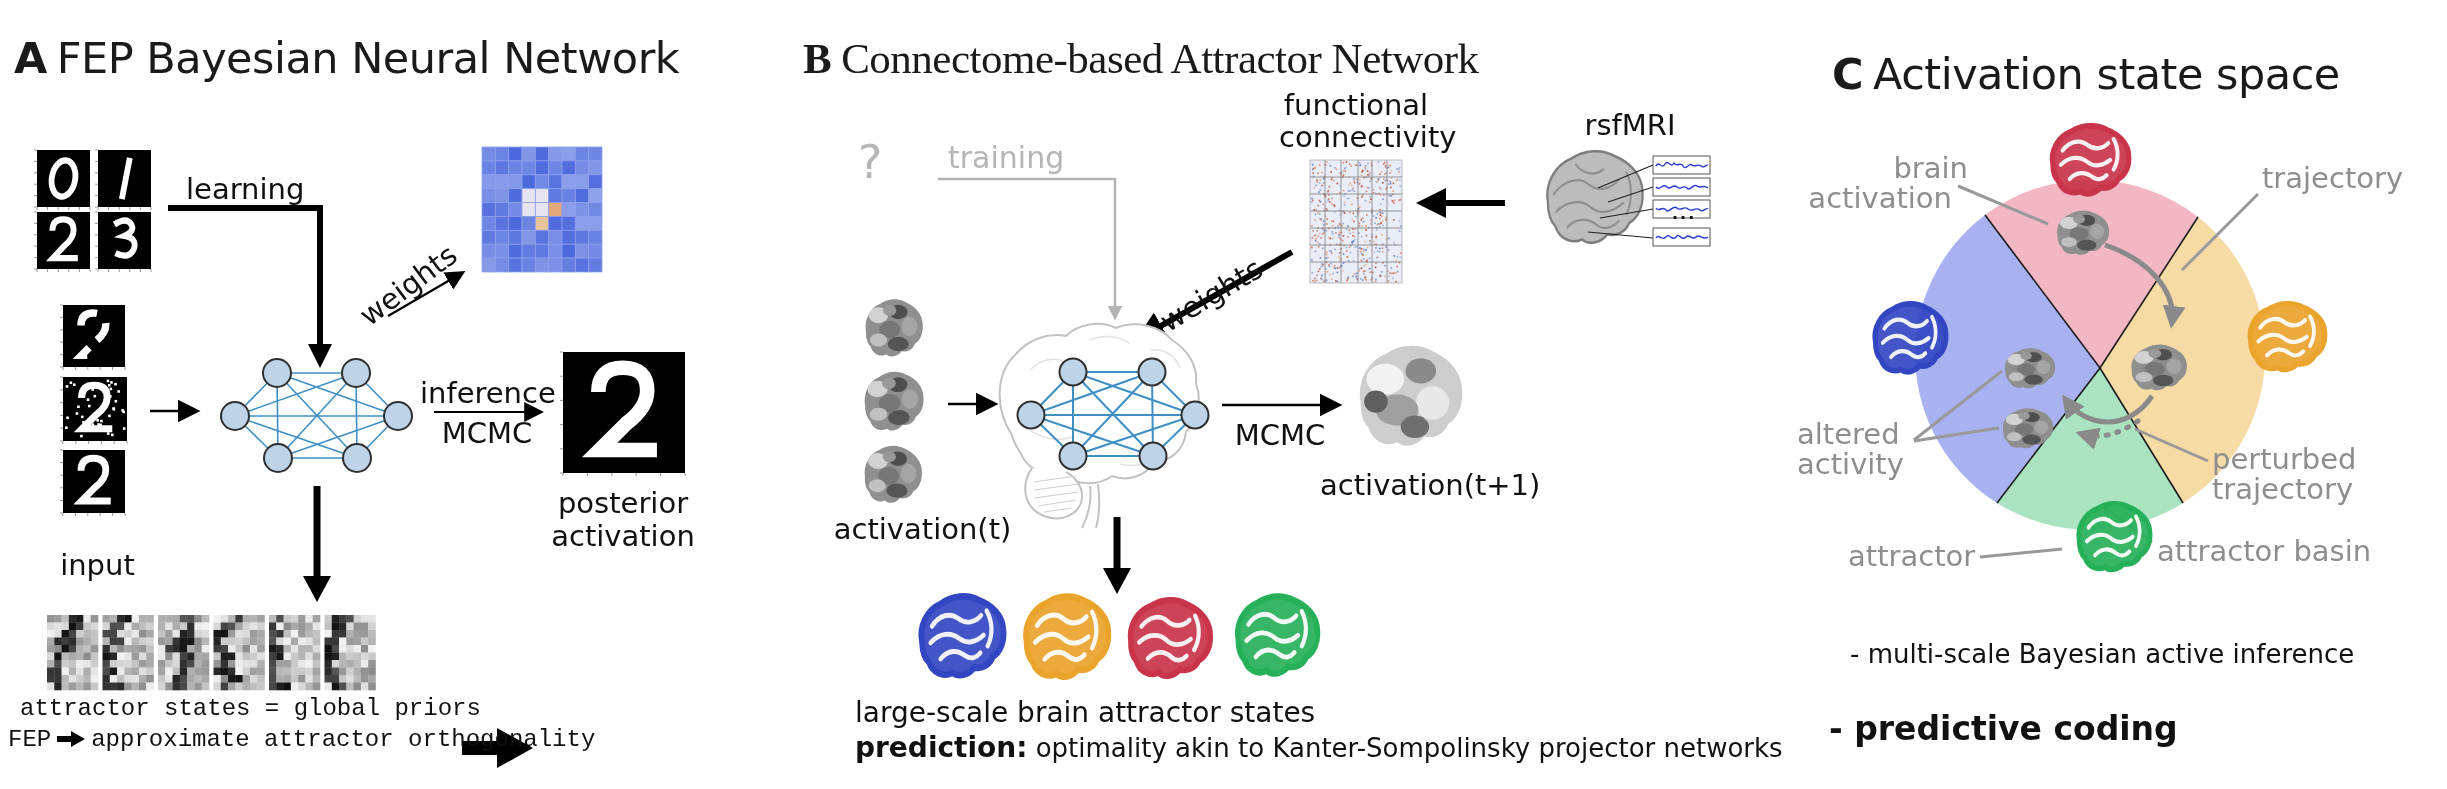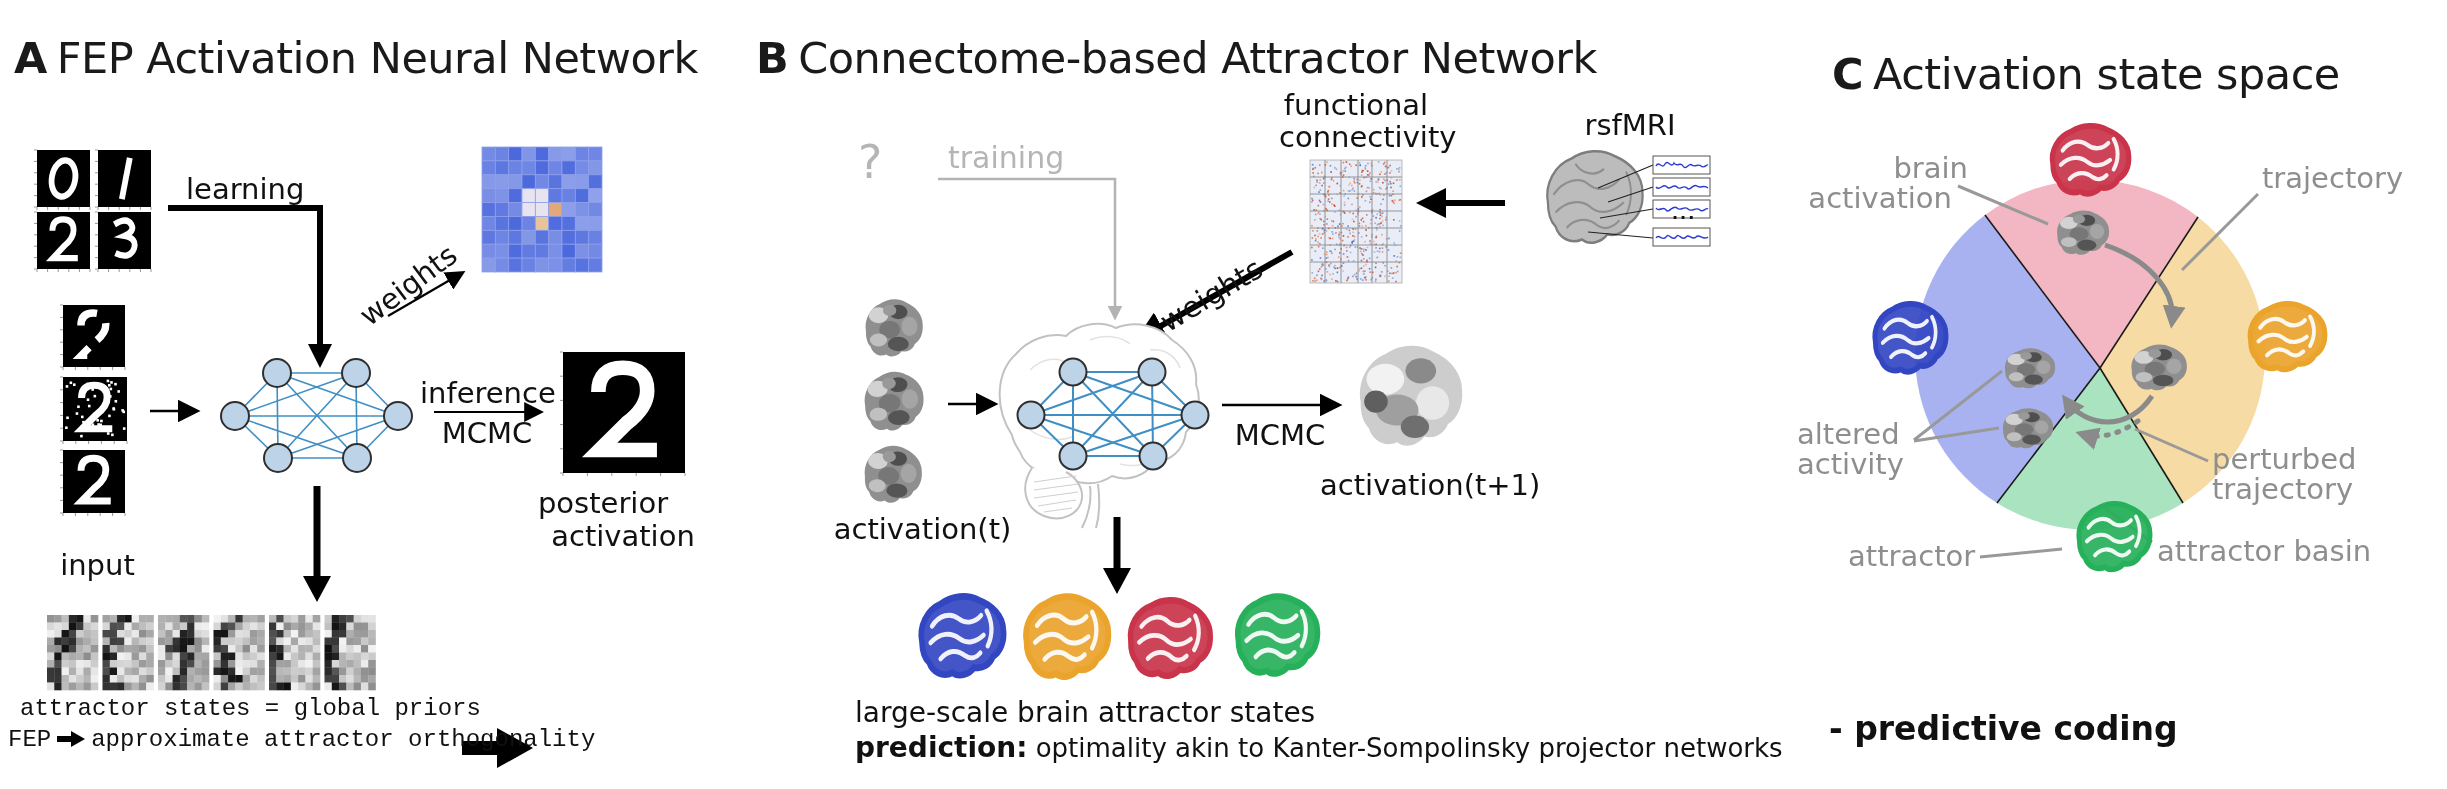--- a/index.html
+++ b/index.html
@@ -1518,35 +1518,35 @@
 
   <g>
     <use href="#sketchBrain" transform="translate(912,594) scale(0.95,1.10) rotate(-2)" color="#3346c2"></use>
     <use href="#sketchBrain" transform="translate(1018,592) scale(0.95,1.12)" color="#eaa32b"></use>
     <use href="#sketchBrain" transform="translate(1124,594) scale(0.92,1.06) rotate(2)" color="#c9344a"></use>
     <use href="#sketchBrain" transform="translate(1230,592) scale(0.92,1.08)" color="#27b05a"></use>
   </g>
 </svg>
 
 <div class="lbl ttl" style="left:14px;top:36px;">
-  <b>A</b><span>FEP Activation Neural Network</span>
+  <b>A</b><span>FEP Bayesian Neural Network</span>
 </div>
-<div class="lbl ttl" style="left:756px;top:36px;">
+<div class="lbl ttl" style="left:803px;top:36px;font-family:Liberation Serif, serif;">
   <b>B</b><span>Connectome-based Attractor Network</span>
 </div>
 <div class="lbl ttl" style="left:1832px;top:52px;">
   <b>C</b><span>Activation state space</span>
 </div>
 
 <div class="lbl mid" style="left:186px;top:174px;">learning</div>
 <div class="lbl mid rot" style="left:352px;top:270px;transform:rotate(-37deg);">weights</div>
 <div class="lbl mid ctr" style="left:420px;top:378px;width:134px;">inference</div>
 <div class="lbl mid ctr" style="left:420px;top:418px;width:134px;">MCMC</div>
 <div class="lbl mid ctr" style="left:40px;top:522px;width:115px;margin-top:28px;">input</div>
-<div class="lbl mid ctr" style="left:520px;top:488px;width:166px;">posterior</div>
+<div class="lbl mid ctr" style="left:540px;top:488px;width:166px;">posterior</div>
 <div class="lbl mid ctr" style="left:540px;top:521px;width:166px;">activation</div>
 <div class="lbl sm ctr" style="left:20px;top:696px;width:390px;">attractor states = global priors</div>
 <div class="lbl sm" style="left:8px;top:727px;">
   <span>FEP</span><span class="fep-arrow"><svg width="28" height="18" viewBox="0 0 28 18">
           <rect x="0" y="6" width="15" height="6" fill="#000"></rect>
           <polygon points="14,1 28,9 14,17" fill="#000"></polygon>
         </svg></span><span>approximate attractor orthogonality</span>
 </div>
 
 <div class="lbl" style="left:858px;top:138px;font-size:46px;color:#b5b5b5;">?</div>
@@ -1567,15 +1567,16 @@
 
 <div class="lbl mid gray rgt" style="left:1816px;top:153px;width:152px;">brain</div>
 <div class="lbl mid gray rgt" style="left:1800px;top:183px;width:152px;">activation</div>
 <div class="lbl mid gray" style="left:2262px;top:163px;">trajectory</div>
 <div class="lbl mid gray" style="left:1797px;top:419px;">altered</div>
 <div class="lbl mid gray" style="left:1797px;top:449px;">activity</div>
 <div class="lbl mid gray" style="left:2212px;top:444px;">perturbed</div>
 <div class="lbl mid gray" style="left:2212px;top:474px;">trajectory</div>
 <div class="lbl mid gray" style="left:1848px;top:541px;">attractor</div>
 <div class="lbl mid gray" style="left:2157px;top:536px;">attractor basin</div>
+<div class="lbl" style="left:1850px;top:641px;font-size:26px;">- multi-scale Bayesian active inference</div>
 <div class="lbl" style="left:1829px;top:712px;font-size:33px;font-weight:bold;">- predictive coding</div>
 
 </div>
 
 </body></html>

